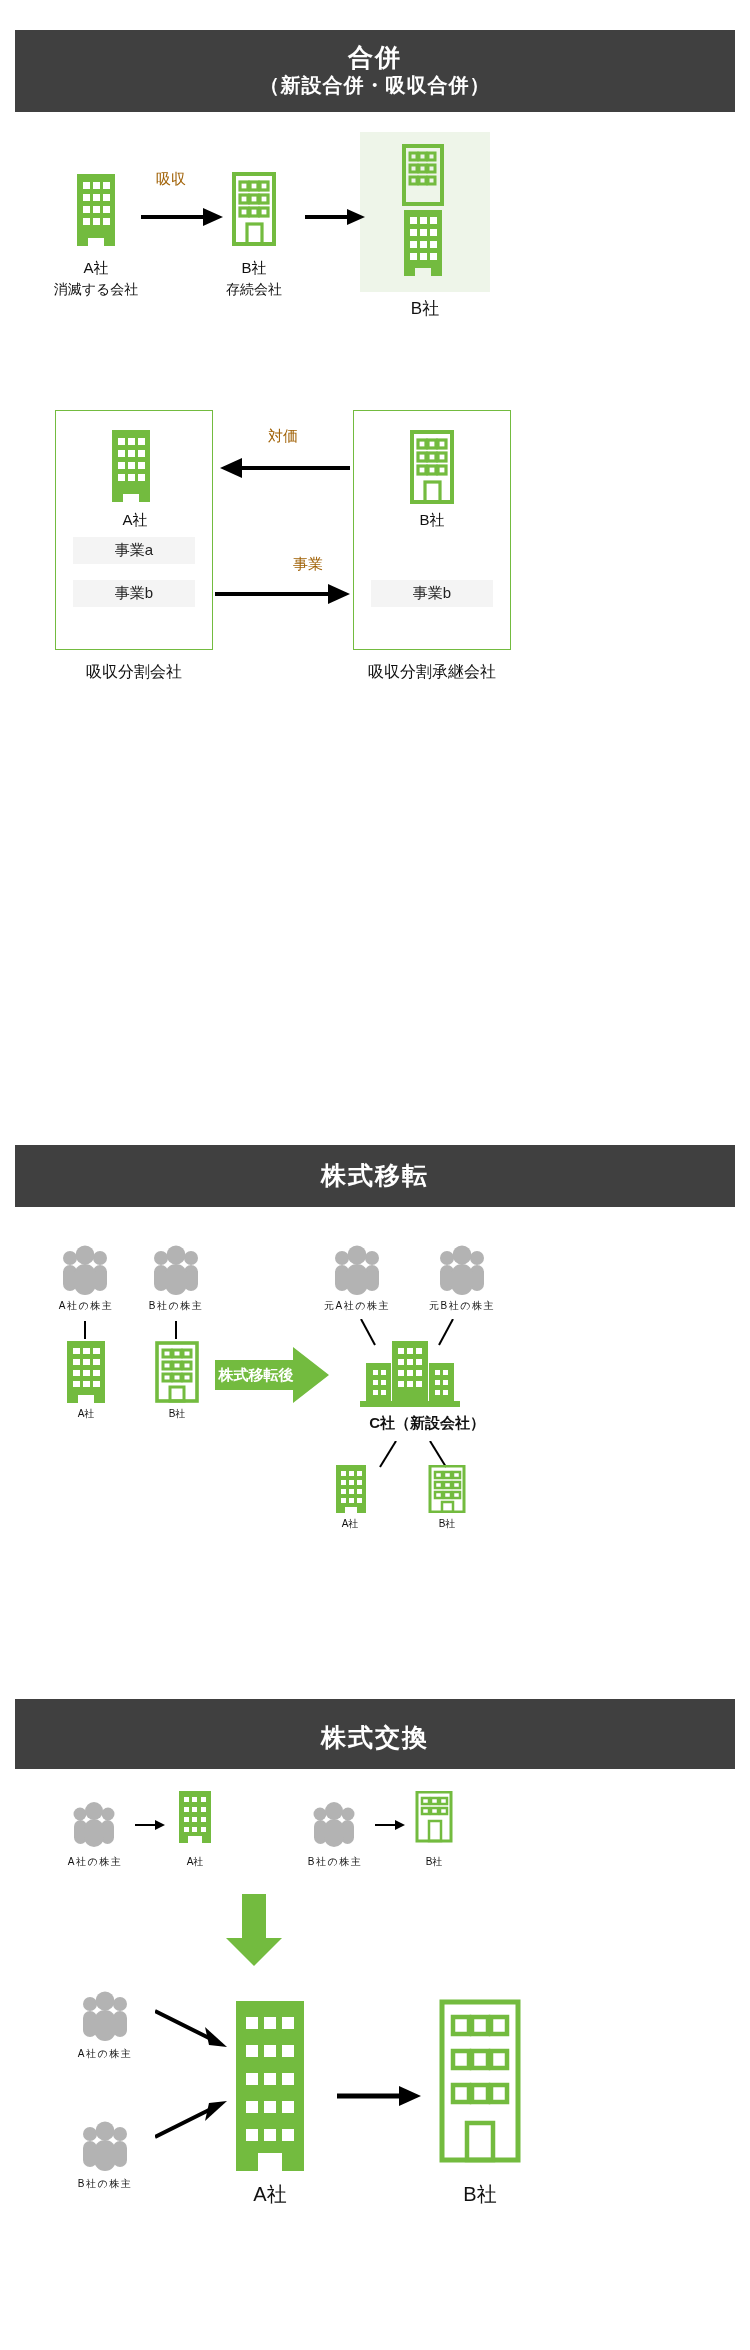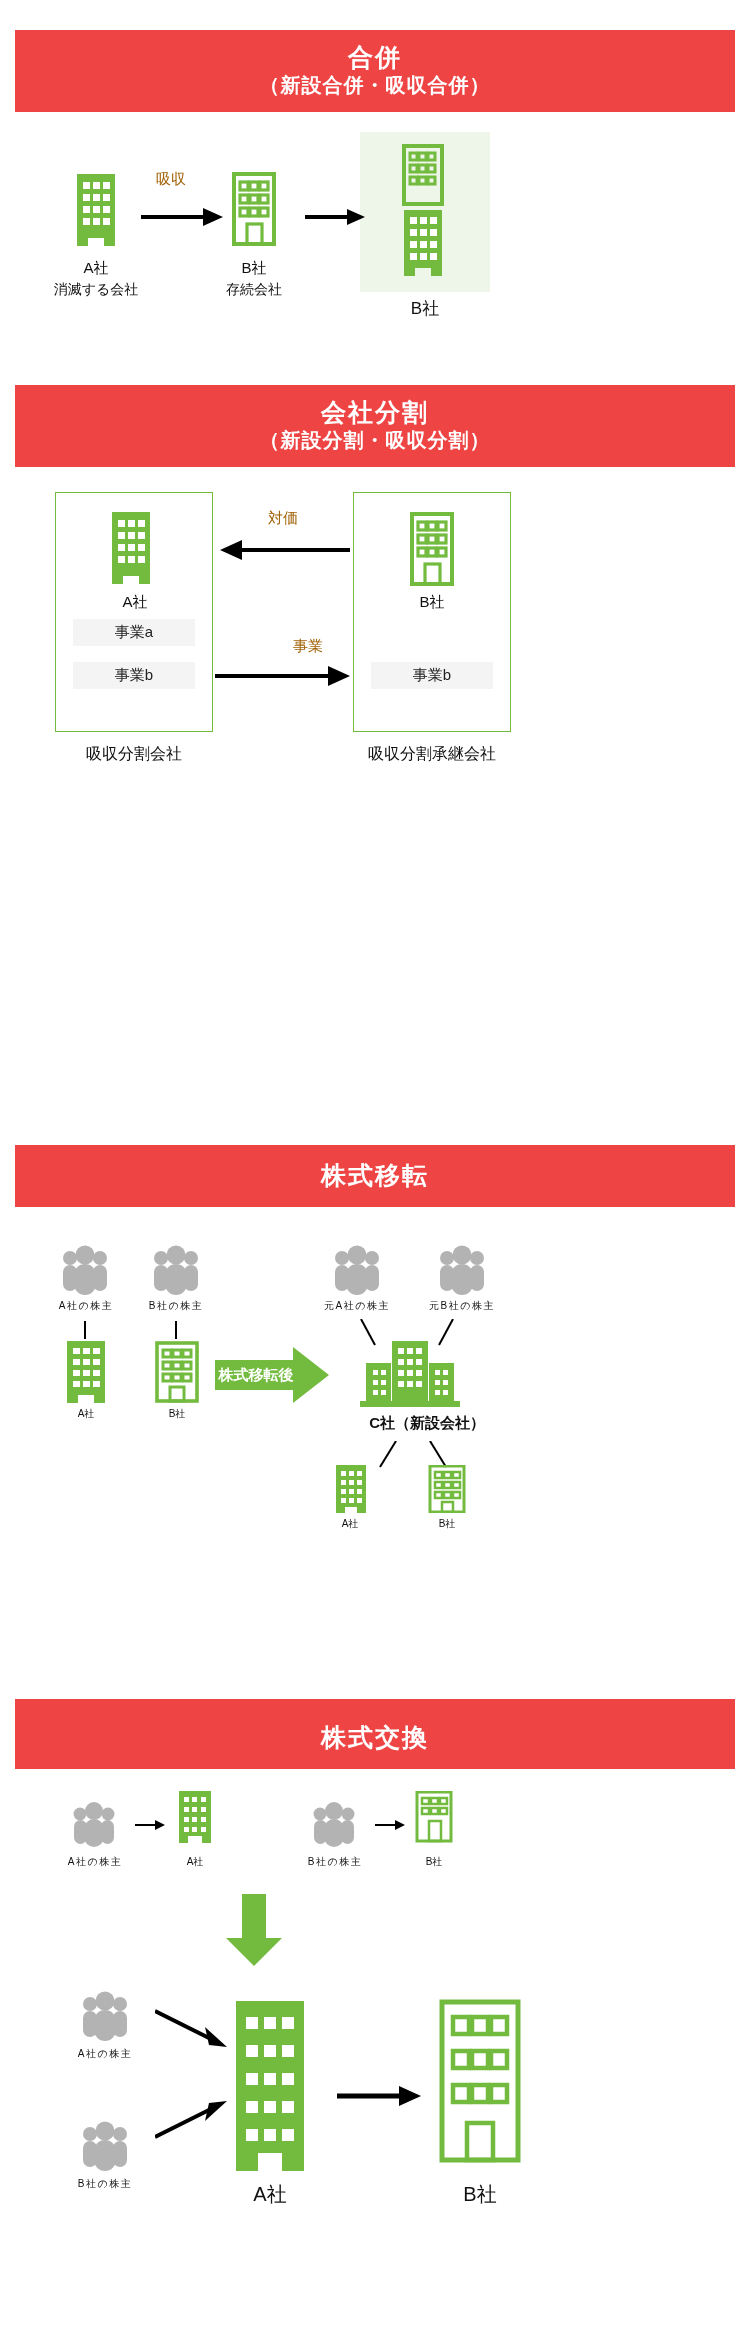--- a/index.html
+++ b/index.html
@@ -8,21 +8,21 @@
     background:#ffffff;
     font-family:"Liberation Sans","DejaVu Sans",sans-serif;
     color:#222;
     overflow:hidden;
   }
   .page { position:relative; width:750px; height:2350px; }
 
   
   .section { position:absolute; left:15px; width:720px; }
   .band {
-    background:#ef4444;
+    background:#404040;
     color:#fff;
     text-align:center;
     padding:11px 0 13px;
     line-height:1.28;
   }
   .band .t1 { font-size:25px; font-weight:bold; letter-spacing:2px; }
   .band .t2 { font-size:20px; font-weight:bold; letter-spacing:1px; }
   .body { position:relative; width:720px; }
 
   
@@ -160,24 +160,20 @@
               <rect x="18" y="43" width="7" height="7"></rect>
               <rect x="28" y="43" width="7" height="7"></rect>
           </g>
         </svg>
       </div>
       <div class="abs lbl" style="left:350px; top:186px; width:120px; font-size:17px;">B社</div>
     </div>
   </div>
 
   <div class="section" style="top:385px;">
-    <div class="band">
-      <div class="t1">会社分割</div>
-      <div class="t2">（新設分割・吸収分割）</div>
-    </div>
     <div class="body" style="height:330px;">
 
       <div class="panel" style="left:40px; top:25px; width:158px; height:240px;"></div>
 
       <div class="abs" style="left:95px; top:45px;">
         <svg class="bldg" width="42" height="72" viewBox="0 0 42 72" aria-hidden="true">
           <rect x="2" y="0" width="38" height="64" fill="#73bb3f"></rect>
           <rect x="2" y="64" width="11" height="8" fill="#73bb3f"></rect>
           <rect x="29" y="64" width="11" height="8" fill="#73bb3f"></rect>
           <g fill="#ffffff">

